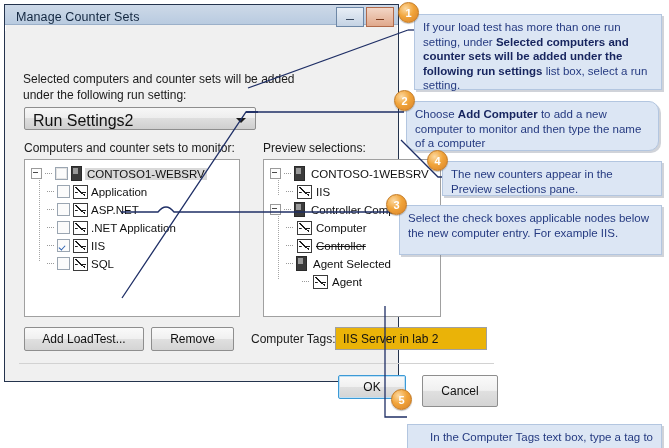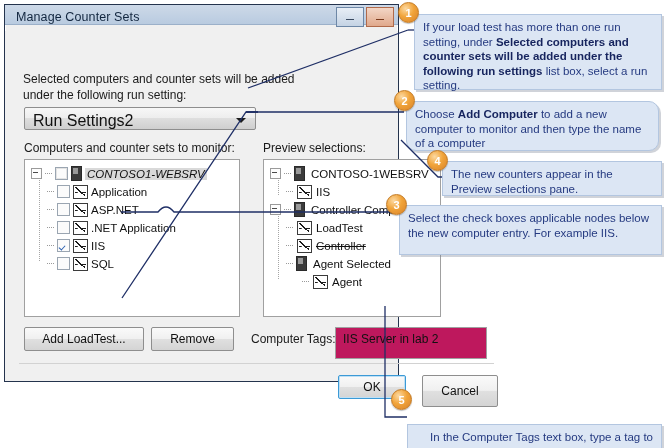--- a/index.html
+++ b/index.html
@@ -121,22 +121,22 @@
   
   .btn{
     background:linear-gradient(to bottom,#fafafa 0%,#f0f0f0 48%,#e0e0e0 50%,#d4d4d4 100%);
     border:1px solid #8e8e8e;border-radius:2px;box-sizing:border-box;
     font-size:12px;color:#111;display:flex;align-items:center;justify-content:center;
   }
   #btn-add{left:19px;top:296px;width:120px;height:24px;}
   #btn-remove{left:146px;top:296px;width:83px;height:24px;}
   #lbl-tags{left:246px;top:301px;}
   #tags-input{
-    left:330px;top:296px;width:152px;height:32px;
-    background:#be185d;border:1px solid #a0a0a0;box-sizing:border-box;
+    left:330px;top:296px;width:152px;height:23px;
+    background:#eab308;border:1px solid #a0a0a0;box-sizing:border-box;
   }
   #tags-value{left:7px;top:4px;font-size:12px;color:#111;}
 
   #hr{left:14px;top:332px;width:475px;height:1px;background:#d2d2d2;}
 
   #btn-ok{left:333px;top:344px;width:68px;height:24px;border-color:#3c9ad6;box-shadow:0 0 0 1px #bfe0f5 inset;}
   #btn-cancel{left:417px;top:344px;width:76px;height:32px;}
 
   
   .callout{
@@ -193,21 +193,21 @@
       <div class="abs" id="combo-text">Run Settings2</div>
       <div class="abs" id="combo-arrow"></div>
     </div>
 
     <div class="abs lbl" id="lbl-left">Computers and counter sets to monitor:</div>
     <div class="abs lbl" id="lbl-right">Preview selections:</div>
 
     <div class="abs treebox" id="tree-left">
       <div class="vdots" style="left:14px;top:17px;height:84px;"></div>
 
-      <div class="row" style="left:6px;top:5px;gap:3px;font-style:italic;">
+      <div class="row" style="left:6px;top:5px;gap:3px;">
         <div class="exp"></div>
         <div class="dots"></div>
         <div class="cbx inner"></div>
         <div class="pcicon"></div>
         <span class="t sel">CONTOSO1-WEBSRV</span>
       </div>
 
       <div class="row" style="left:22px;top:41px;gap:3px;">
         <div class="dots"></div>
         <div class="cbx"></div>
@@ -278,21 +278,21 @@
         <div class="dots"></div>
         <div class="pcicon"></div>
         <span class="t" style="margin-left:3px;">Controller Computer</span>
       </div>
 
       <div class="row" style="left:22px;top:59px;gap:4px;">
         <div class="dots"></div>
         <div class="chart">
             <i></i>
           </div>
-        <span class="t">LoadTest</span>
+        <span class="t">Computer</span>
       </div>
 
       <div class="row" style="left:22px;top:77px;gap:4px;">
         <div class="dots"></div>
         <div class="chart">
             <i></i>
           </div>
         <span class="t strike">Controller</span>
       </div>
 

